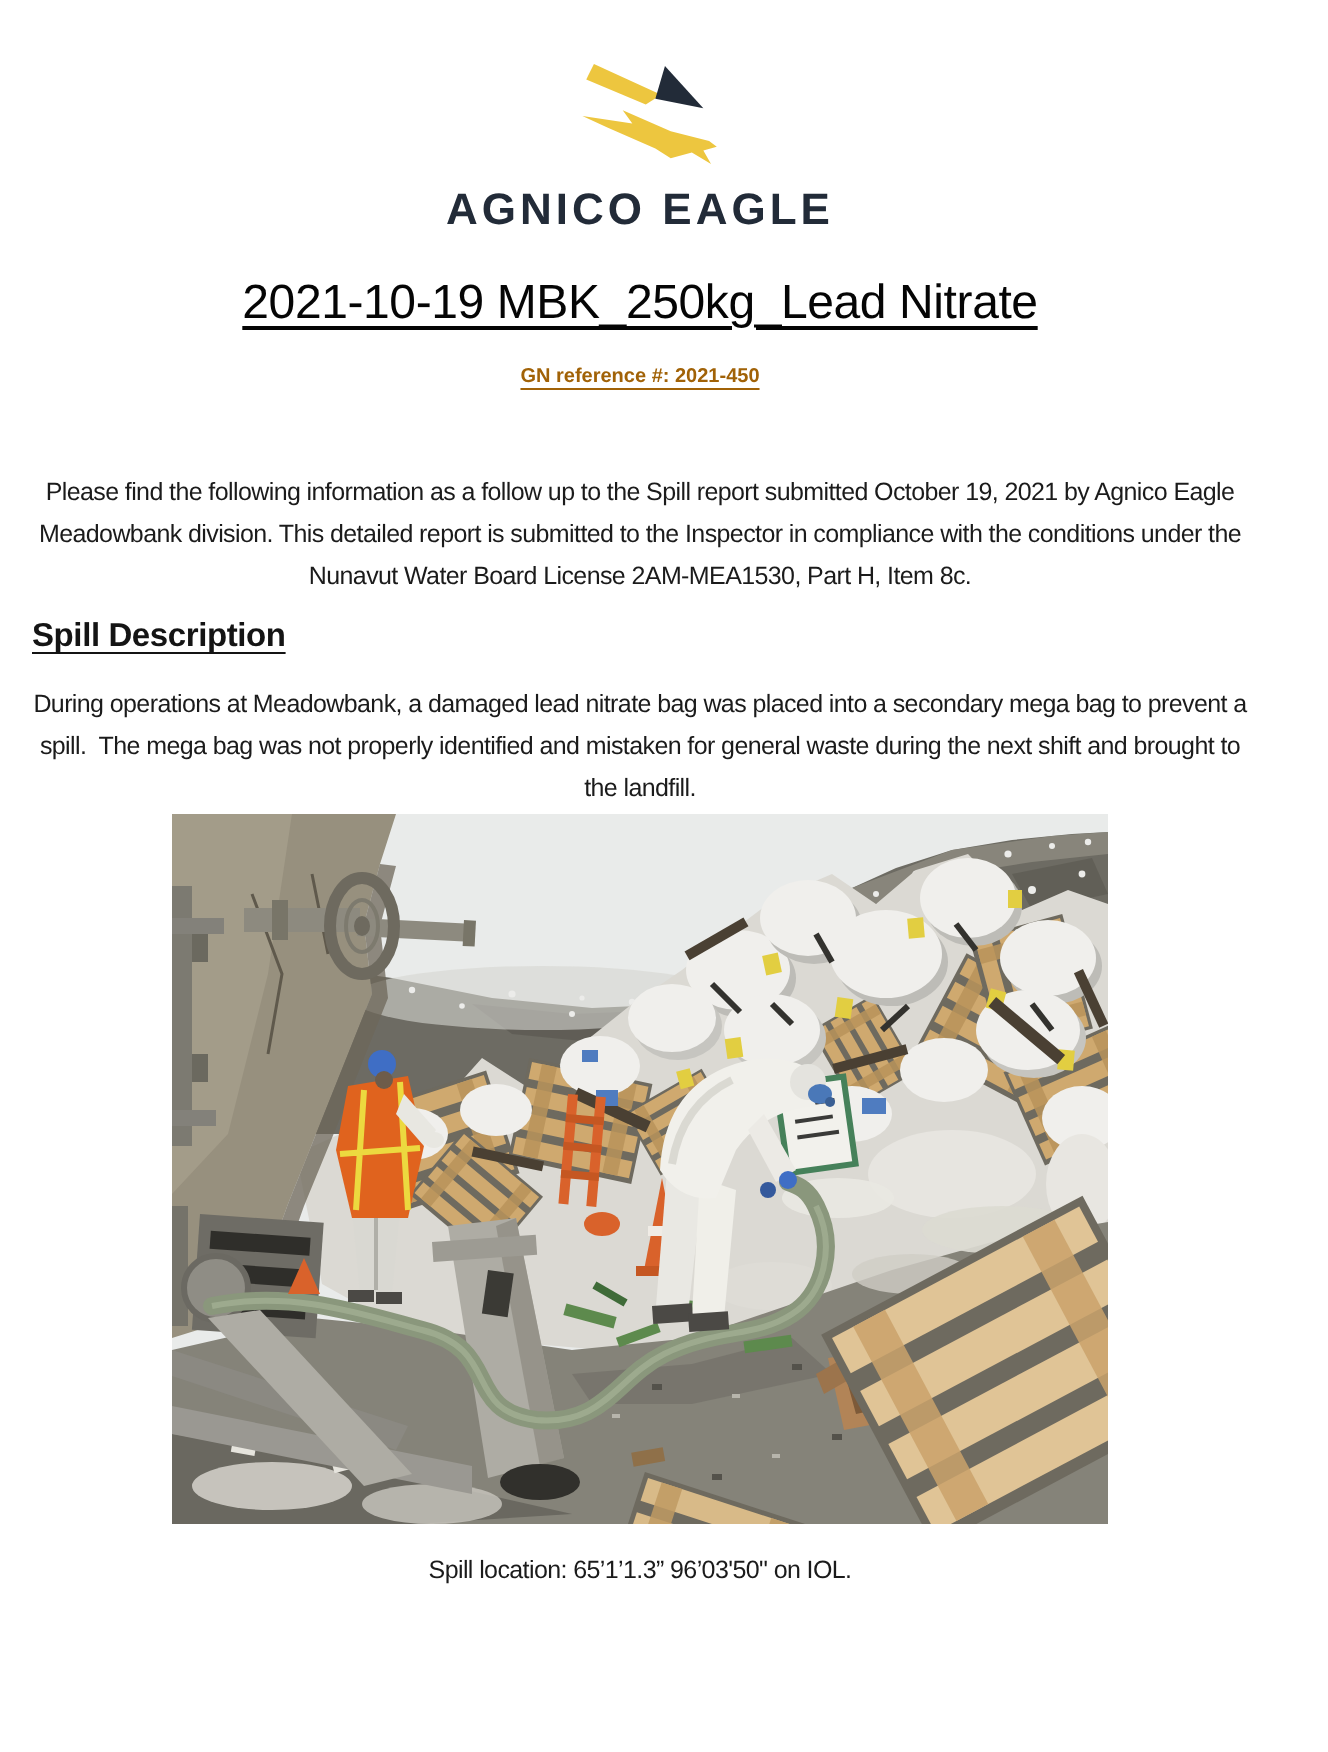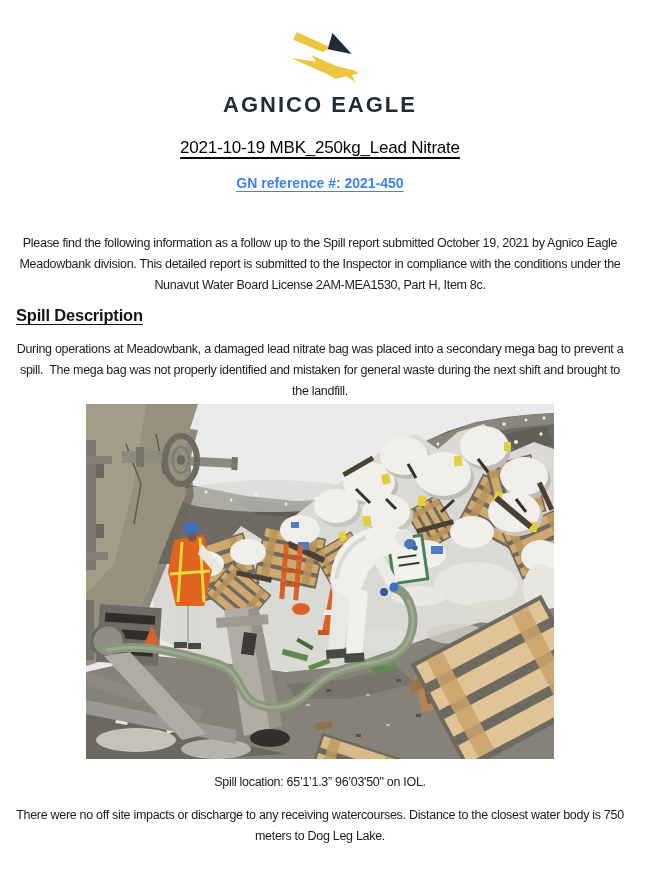--- a/index.html
+++ b/index.html
@@ -15,27 +15,27 @@
     background:#ffffff;box-sizing:border-box;padding-top:28px;
     font-family:"Liberation Sans",sans-serif;color:var(--ink);
   }
   .logo-block{text-align:center;}
   .logo-block svg{display:block;margin:0 auto;}
   .brand{
     margin-top:6px;font-size:22px;font-weight:700;letter-spacing:2px;
     color:var(--logoNavy);
   }
   .title{
-    margin:20px 16px 0;text-align:center;font-size:17px;font-weight:400;
+    margin:20px 16px 0;text-align:center;font-size:24px;font-weight:400;
     color:#050505;text-decoration:underline;text-underline-offset:4px;
     text-decoration-thickness:1.5px;letter-spacing:-0.2px;
   }
   .ref{
-    margin-top:17px;text-align:center;font-size:14px;font-weight:700;
-    text-decoration:underline;text-underline-offset:3px;color:#3b82f6;
+    margin-top:17px;text-align:center;font-size:10px;font-weight:700;
+    text-decoration:underline;text-underline-offset:3px;color:#a16207;
   }
   .body-text{
     margin:0 16px;font-size:12.5px;line-height:21px;letter-spacing:-0.3px;
     color:#1b1b1b;
     text-align:center;
   }
   .intro{margin-top:42px;}
   .section-heading{
     margin:10px 16px 0;font-size:16.5px;font-weight:700;color:#141414;
     text-decoration:underline;text-underline-offset:3px;letter-spacing:-0.2px;
@@ -347,15 +347,14 @@
 
       <g>
         <use href="#pallet" transform="translate(330,262) rotate(-28) scale(2)" style="--wood:#e0c496;--wood2:#caa26b"></use>
         <use href="#pallet" transform="translate(238,332) rotate(18) scale(1.2)" style="--wood:#d8ba88;--wood2:#c09a63"></use>
       </g>
     </svg>
   </figure>
 
   <p class="body-text loc-line">Spill location: 65’1’1.3” 96’03'50" on IOL.</p>
 
-  <p class="body-text closing">There were no off site impacts or discharge to any receiving watercourses. Distance to the closest water body is 750 meters to Dog Leg Lake.</p>
 
 </div>
 
 </body></html>

